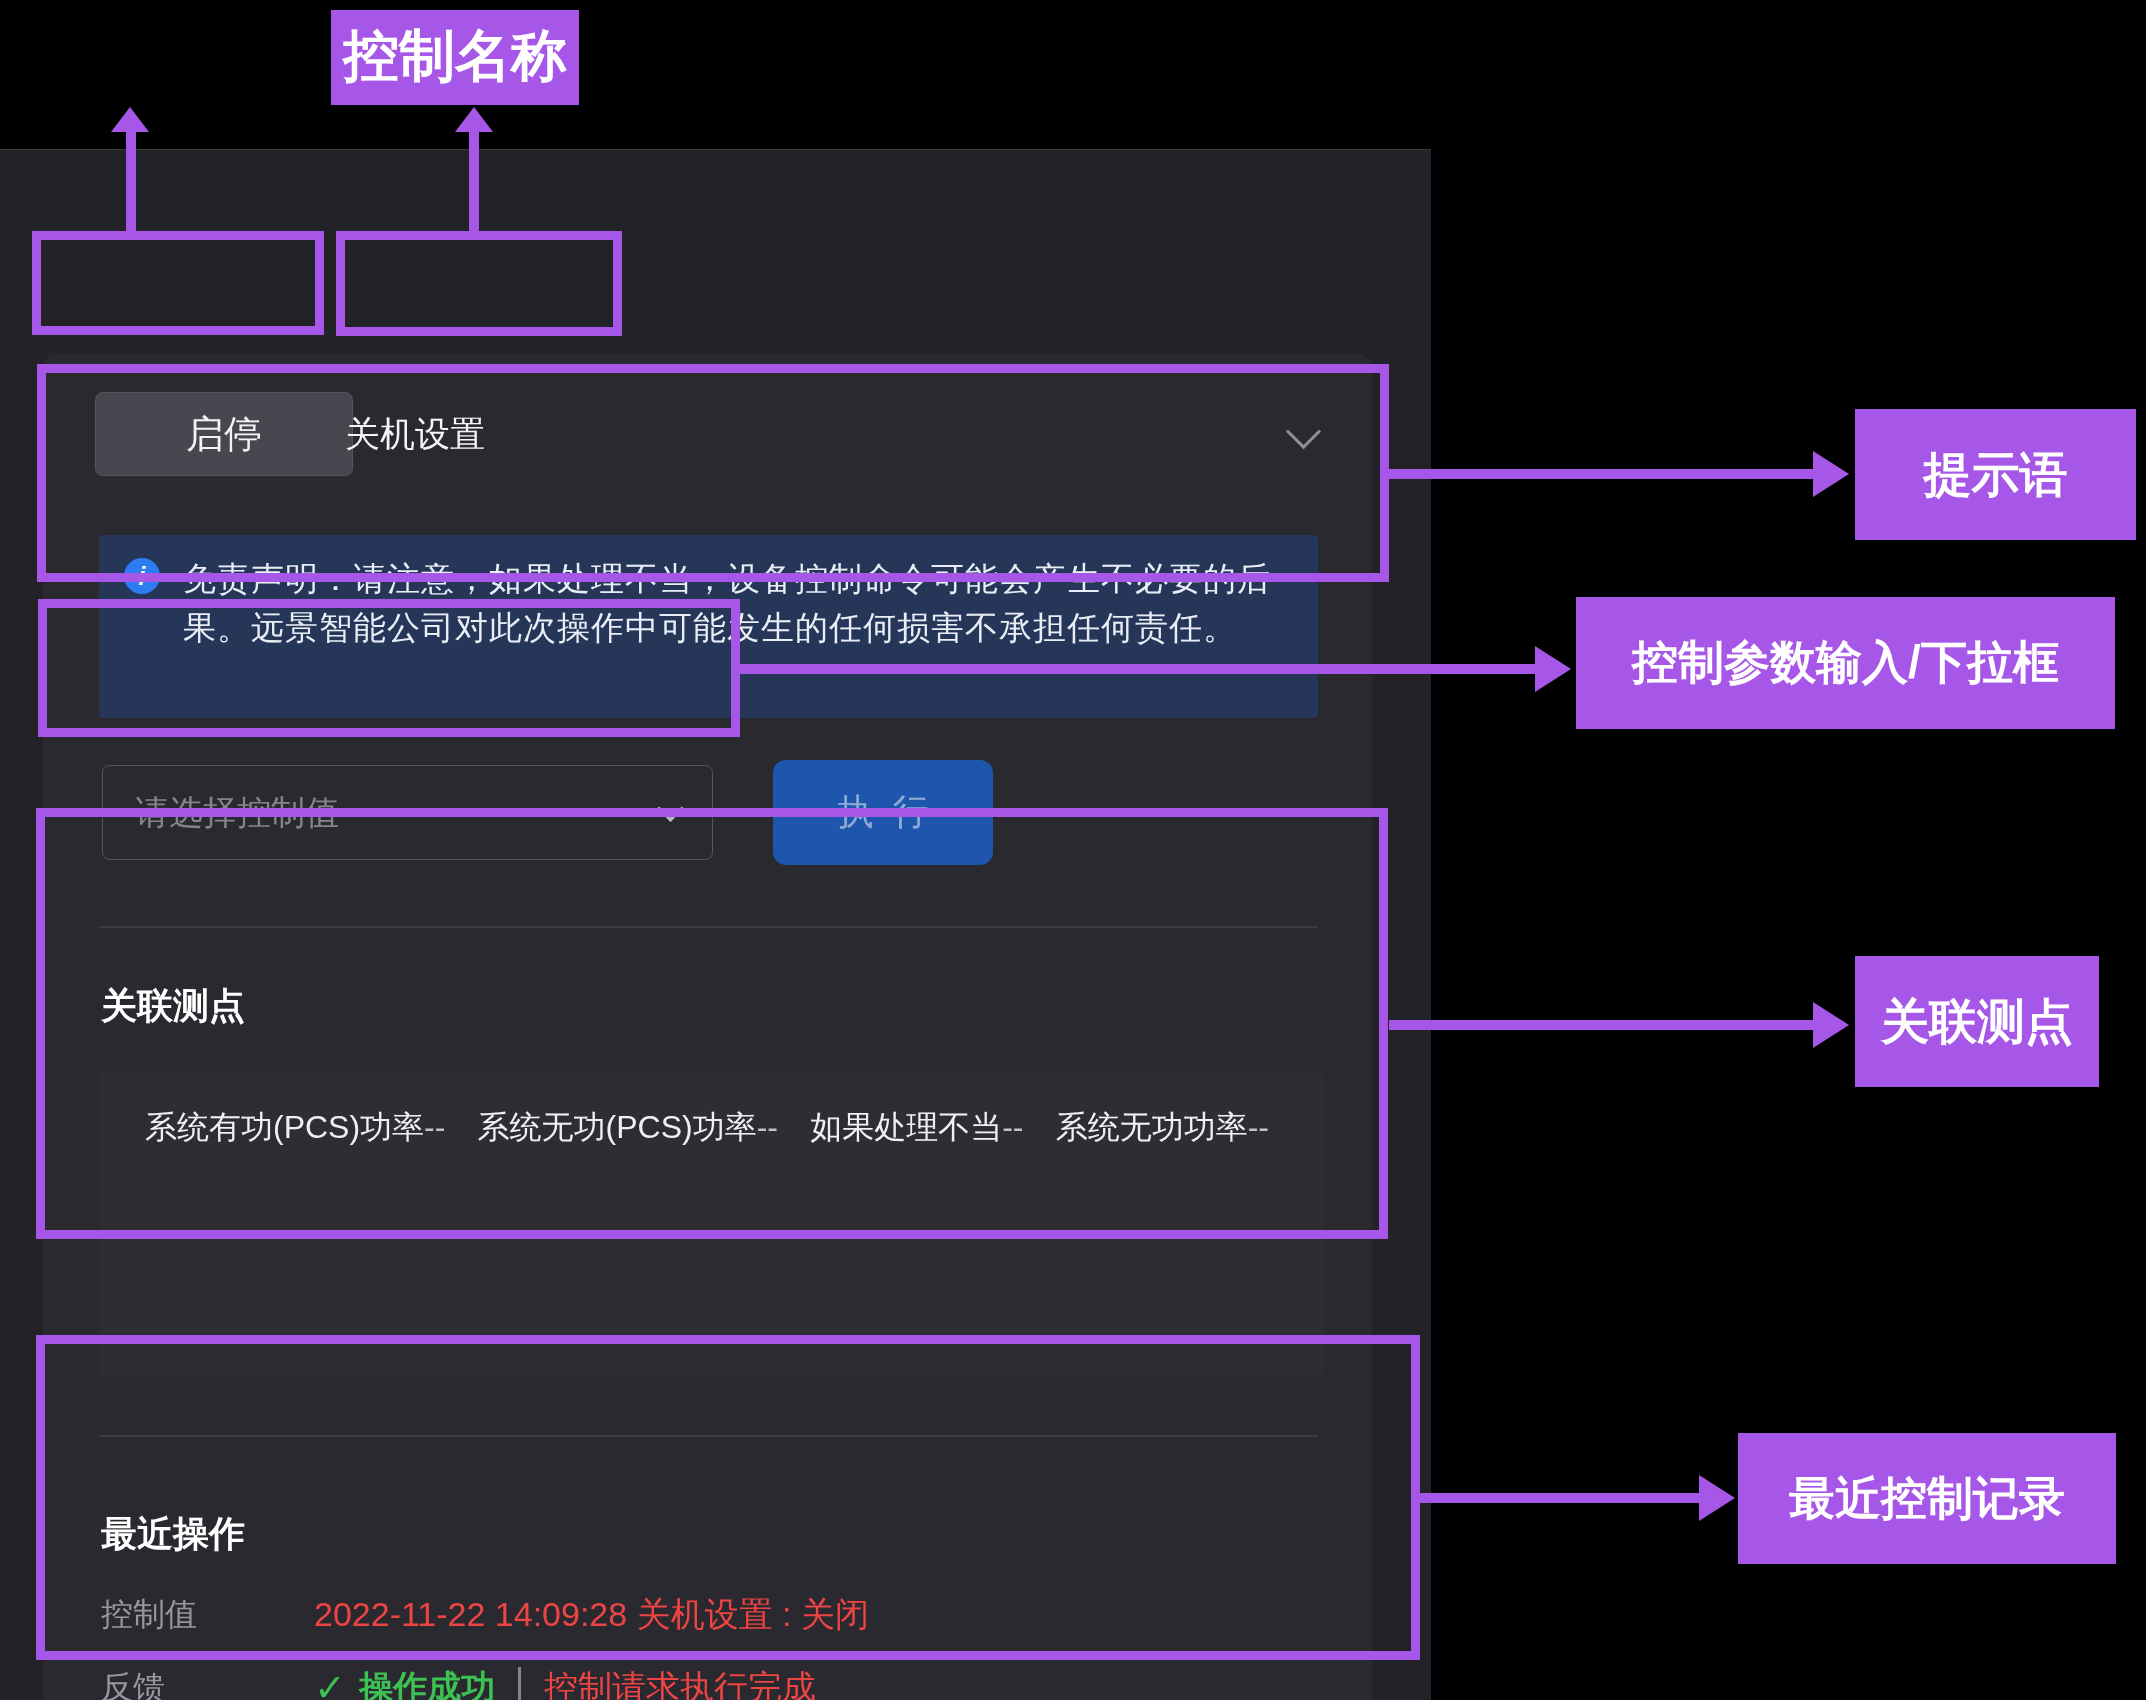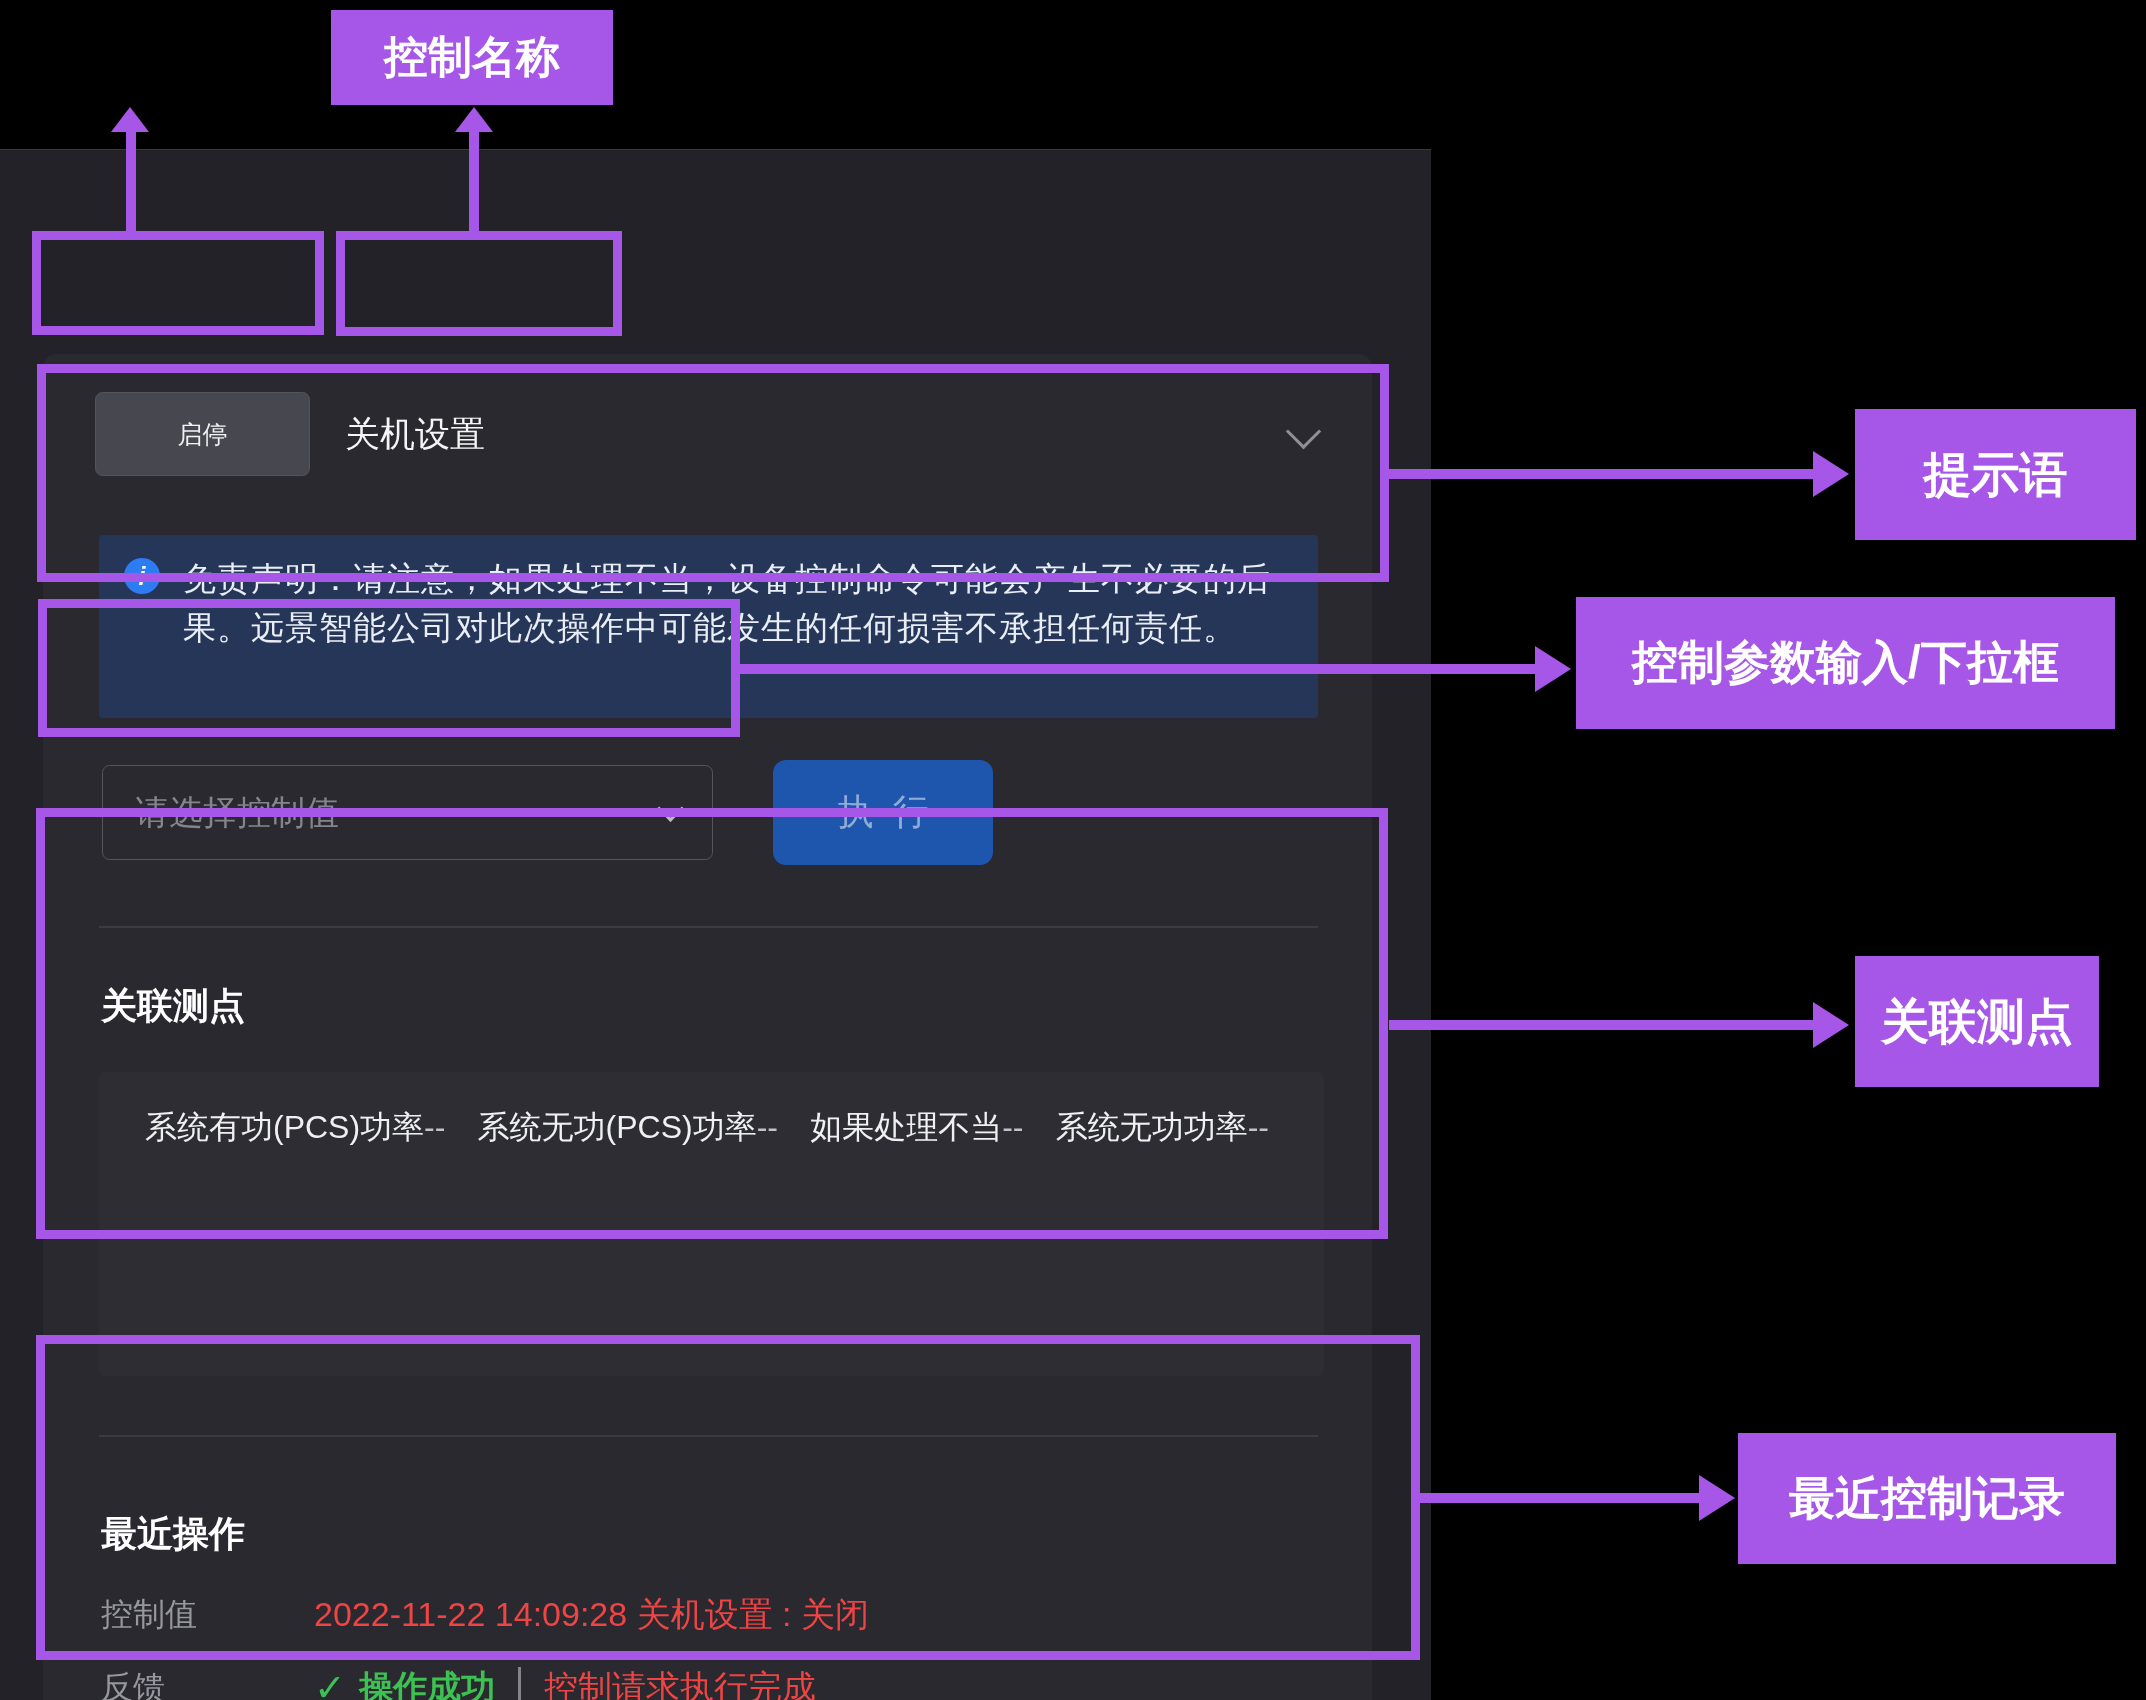--- a/index.html
+++ b/index.html
@@ -4,22 +4,22 @@
 <style>
   html,body{margin:0;padding:0;background:#000;}
   *{box-sizing:border-box;font-family:"Liberation Sans","DejaVu Sans",sans-serif;}
   #canvas{position:relative;width:2147px;height:1701px;background:#000;overflow:hidden;}
 
   
   .window{position:absolute;left:0;top:149px;width:1431px;height:1551px;background:#222228;border-top:1.9px solid #37373d;}
   .card{position:absolute;left:43px;top:204px;width:1329px;height:1496px;background:#29292f;border-radius:13.3px 13.3px 0 0;}
 
   
-  .btn-gray{position:absolute;left:52px;top:38px;width:215px;height:84px;background:#47474f;border:1px solid #54545c;border-radius:7.6px;
-    color:#f2f2f4;font-size:25px;display:flex;align-items:center;justify-content:center;}
+  .btn-gray{position:absolute;left:52px;top:38px;width:258px;height:84px;background:#47474f;border:1px solid #54545c;border-radius:7.6px;
+    color:#f2f2f4;font-size:38px;display:flex;align-items:center;justify-content:center;}
   .ctl-name{position:absolute;left:302px;top:38px;height:84px;display:flex;align-items:center;color:#f5f5f7;font-size:35px;}
   .chev{display:inline-block;width:25px;height:25px;border-right:3.8px solid #8f8f98;border-bottom:3.8px solid #8f8f98;transform:rotate(45deg);}
   .hdr-chev{position:absolute;left:1248px;top:65px;}
 
   
   .disclaimer{position:absolute;left:56px;top:181px;width:1219px;min-height:183px;background:#253659;border-radius:3.8px;padding:19px 28.5px 21px 84px;}
   .info-icon{position:absolute;left:25px;top:23px;width:36px;height:36px;border-radius:50%;background:#2e7cf2;color:#fff;
     font-size:25px;font-weight:bold;font-style:italic;display:flex;align-items:center;justify-content:center;}
   .disclaimer .txt{color:#e9edf5;font-size:33px;line-height:49px;letter-spacing:1px;}
 
@@ -117,21 +117,21 @@
           <span class="tick">✓</span>
           <span>操作成功</span>
         </span>
         <span class="vsep"></span>
         <span class="v">控制请求执行完成</span>
       </div>
 
     </div>
   </div>
 
-  <div class="ann-label" style="left:331px;top:9.5px;width:282px;height:95px;font-size:44px">控制名称</div>
+  <div class="ann-label" style="left:331px;top:9.5px;width:248px;height:95px;font-size:56px">控制名称</div>
 
   <div class="head-up" style="left:111px;top:107px"></div>
   <div class="stem-v" style="left:126px;top:129px;height:102px"></div>
   <div class="head-up" style="left:455px;top:107px"></div>
   <div class="stem-v" style="left:469px;top:129px;height:102px"></div>
 
   <div class="ann-box" style="left:32px;top:231px;width:292px;height:104px"></div>
   <div class="ann-box" style="left:336px;top:231px;width:286px;height:105px"></div>
   <div class="ann-box" style="left:37px;top:364px;width:1352px;height:218px"></div>
   <div class="ann-box" style="left:38px;top:599px;width:702px;height:138px"></div>

